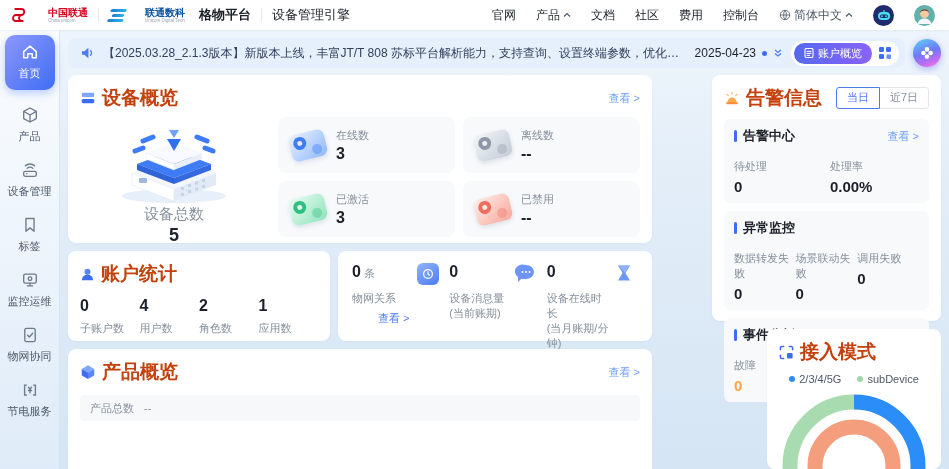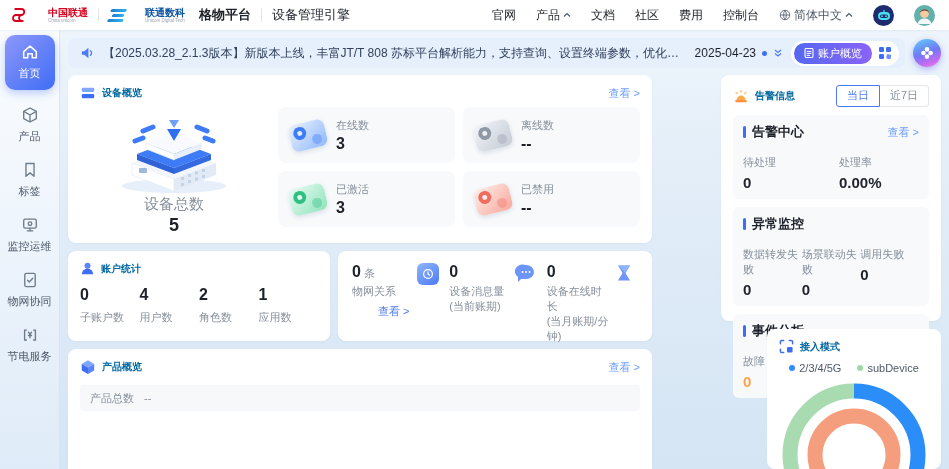--- a/index.html
+++ b/index.html
@@ -46,21 +46,21 @@
   .blue-dot { width:5px; height:5px; border-radius:50%; background:#3D6DF5; }
   .pill { background:#fff; border-radius:14px; display:flex; align-items:center; gap:6px; padding:2px 7px 2px 3px; }
   .account-btn { display:flex; align-items:center; gap:4px; background:linear-gradient(90deg,#5568F0,#8A63F7); color:#fff; font-size:11px; border:none; border-radius:12px; padding:3px 10px; cursor:pointer; white-space:nowrap; }
   .float-btn { width:28px; height:28px; border-radius:50%; background:linear-gradient(160deg,#5FD1F9 0%,#6E79F7 48%,#C66BF0 78%,#F08BD8 100%); display:flex; align-items:center; justify-content:center; box-shadow:0 2px 6px rgba(110,121,247,.5); cursor:pointer; flex:0 0 auto;}
   
   .cols { display:flex; gap:10px; margin-top:7px; flex:1; min-height:0; }
   .col-left { width:584px; display:flex; flex-direction:column; gap:8px; }
   .col-right { flex:1; display:flex; flex-direction:column; gap:8px; min-width:0;align-items:flex-end; }
   .card { background:#fff; border-radius:8px; padding:10px 12px; box-shadow:0 1px 3px rgba(40,80,150,.04); }
   .card-head { display:flex; align-items:center; gap:6px; }
-  .card-title { font-size:10px; font-weight:bold; color:#0369a1; }
+  .card-title { font-size:19px; font-weight:bold; color:#c2410c; }
   .view-link { margin-left:auto; font-size:11px; color:#6C9EFF; cursor:pointer; white-space:nowrap; }
   
   .device-card { height:168px; }
   .device-body { display:flex; gap:10px; margin-top:6px; }
   .device-left { width:188px; display:flex; flex-direction:column; align-items:center; }
   .device-total-label { font-size:15px; color:#86909C; margin-top:2px; }
   .device-total-value { font-size:18px; font-weight:bold; color:#1D2129; margin-top:1px; }
   .tiles { flex:1; display:flex; flex-wrap:wrap; gap:8px; align-content:flex-start; }
   .tile { width:calc(50% - 4px); height:56px; background:#F7F9FB; border-radius:8px; display:flex; align-items:center; gap:10px; padding:0 12px; }
   .chip { width:36px; height:27px; border-radius:7px; transform:rotate(-14deg); position:relative; flex:0 0 auto; box-shadow:0 2px 4px rgba(100,120,150,.18);}
@@ -77,21 +77,21 @@
   .row2 { display:flex; gap:8px; height:90px; }
   .account-card { width:262px; }
   .account-stats { display:flex; margin-top:10px; }
   .as-col { flex:1; }
   .as-value { font-size:16px; font-weight:bold; }
   .as-label { font-size:11px; color:#86909C; margin-top:6px; }
   .usage-card { flex:1; display:flex; gap:6px; padding:12px 14px; }
   .ug { flex:1; position:relative; padding-right:28px; min-width:0; }
   .ug-value { font-size:16px; font-weight:bold; display:inline-block; }
   .ug-unit { font-size:11px; color:#86909C; margin-left:3px; }
-  .ug-label { font-size:11px; color:#86909C; margin-top:3px; line-height:1.35; }
+  .ug-label { font-size:11px; color:#86909C; margin-top:10px; line-height:1.35; }
   .ug-link { font-size:11px; color:#4D7BF3; margin:5px 0 0 26px; cursor:pointer; }
   .ug-icon { position:absolute; right:4px; top:0; }
   .cal-icon { width:22px; height:22px; border-radius:6px; background:linear-gradient(145deg,#8FB4FB,#4D7BF3); display:flex; align-items:center; justify-content:center; }
   
   .product-card { flex:1; min-height:160px; }
   .product-strip { margin-top:10px; background:#F6F8FA; border-radius:4px; height:26px; display:flex; align-items:center; padding:0 10px; font-size:11px; color:#86909C; gap:10px; }
   
   .alarm-card { height:246px; }
   .tabs { margin-left:auto; display:flex; }
   .tab { font-size:11px; padding:2px 10px 3px; border:1px solid #E5E6EB; color:#86909C; background:#fff; cursor:pointer; }
@@ -207,20 +207,28 @@
         <path d="M3 9.5 L10 3.5 L17 9.5 V16.5 H12.5 V12 H7.5 V16.5 H3 Z"></path>
       </svg>
       <span>首页</span>
     </div>
     <div class="side-item">
       <svg width="18" height="18" viewBox="0 0 20 20" fill="none" stroke="currentColor" stroke-width="1.5" stroke-linejoin="round">
         <path d="M10 2.2 L17 6 V14 L10 17.8 L3 14 V6 Z"></path>
           <path d="M3 6 L10 10 L17 6 M10 10 V17.8"></path>
       </svg>
       <span>产品</span>
+    </div>
+    <div class="side-item">
+      <svg width="18" height="18" viewBox="0 0 20 20" fill="none" stroke="currentColor" stroke-width="1.5" stroke-linecap="round">
+        <rect x="3" y="11.5" width="14" height="5.5" rx="1.6"></rect>
+        <path d="M6.8 8.2 a4.6 4.6 0 0 1 6.4 0 M4.8 5.4 a7.6 7.6 0 0 1 10.4 0"></path>
+        <circle cx="6.5" cy="14.2" r="0.9" fill="currentColor" stroke="none"></circle>
+      </svg>
+      <span>设备管理</span>
     </div>
     <div class="side-item">
       <svg width="18" height="18" viewBox="0 0 20 20" fill="none" stroke="currentColor" stroke-width="1.5" stroke-linejoin="round">
         <path d="M5.5 2.8 H14.5 V17 L10 13.2 L5.5 17 Z"></path>
       </svg>
       <span>标签</span>
     </div>
     <div class="side-item">
       <svg width="18" height="18" viewBox="0 0 20 20" fill="none" stroke="currentColor" stroke-width="1.5" stroke-linecap="round">
         <rect x="3" y="3.5" width="14" height="10" rx="1.8"></rect>

